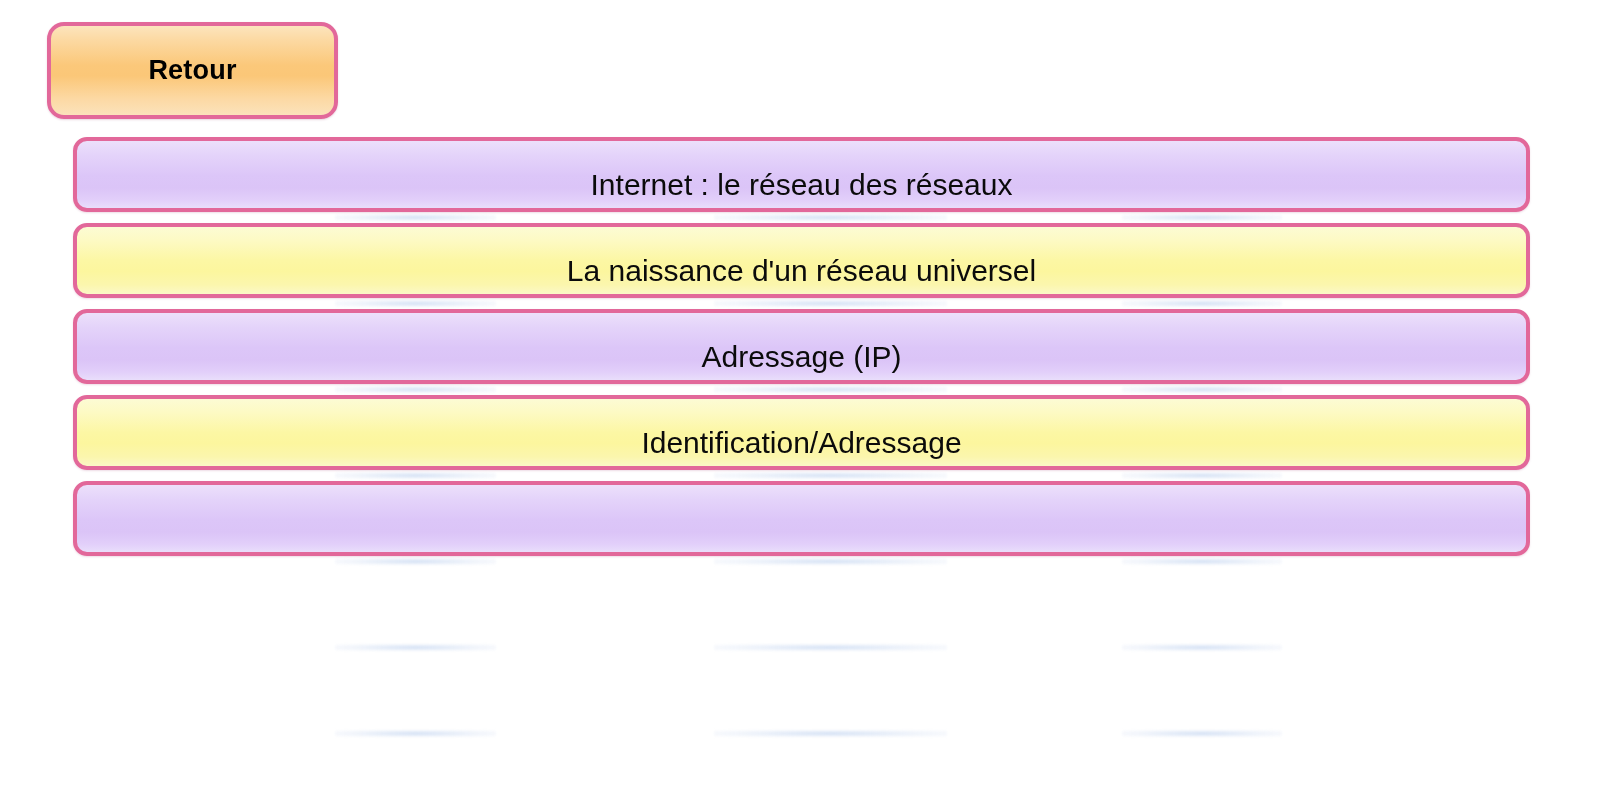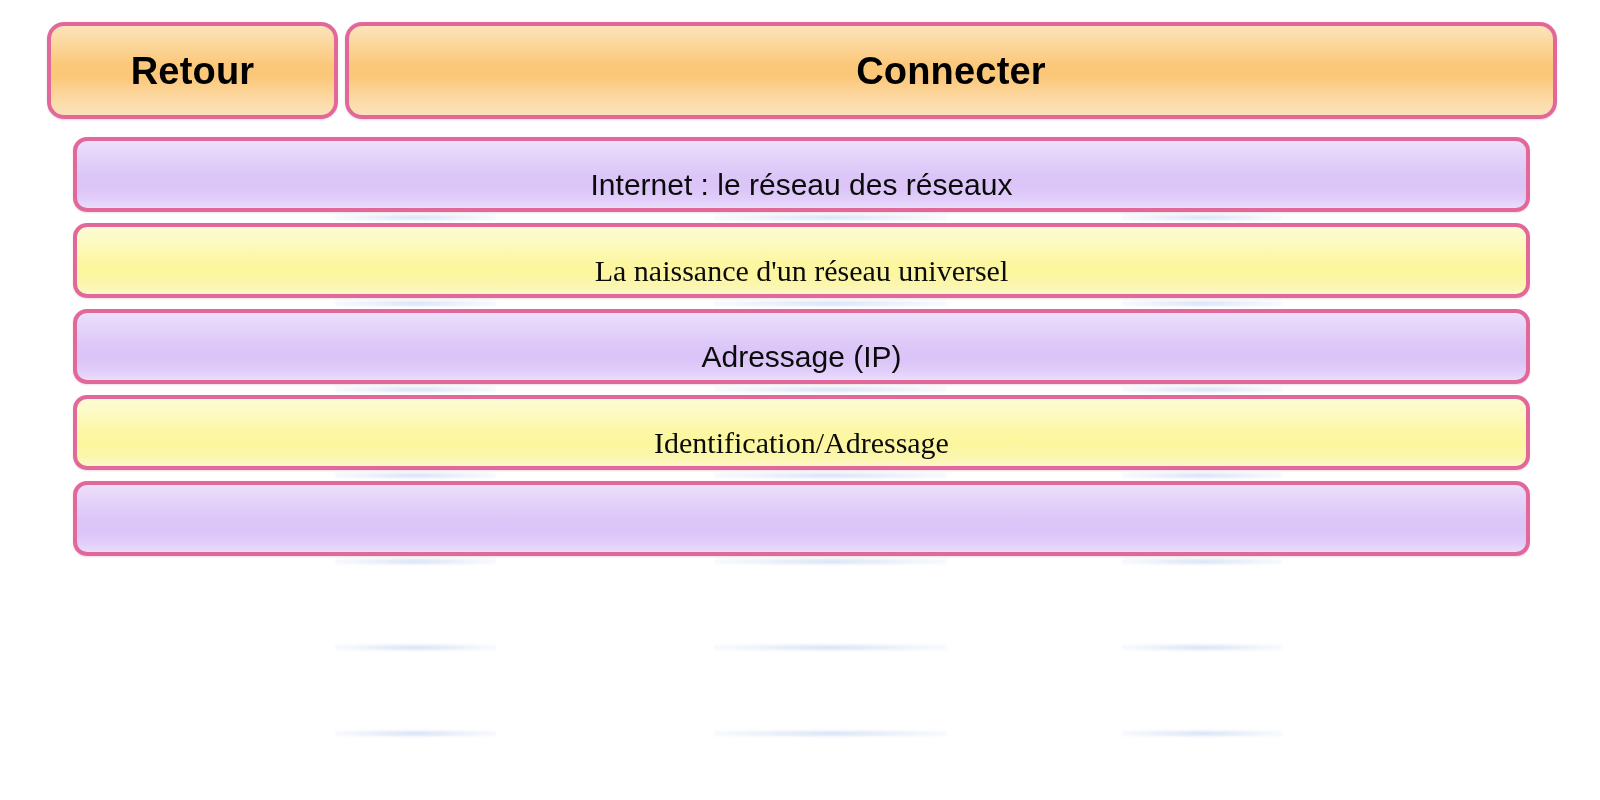--- a/index.html
+++ b/index.html
@@ -44,21 +44,21 @@
         #fbc87a 44%,
         #fbc778 56%,
         #fcd9a4 82%,
         #fbe2bb 100%);
     display: flex;
     align-items: center;
     justify-content: center;
     box-sizing: border-box;
     color: #000000;
     font-weight: bold;
-    font-size: 38px;
+    font-size: 27px;
     letter-spacing: 0.2px;
     line-height: 1;
     box-shadow: 0 1px 2px rgba(180,120,150,0.30);
   }
 
   .navbtn.back   { width: 291px; flex: none; }
   .navbtn.title  { flex: 1 1 auto; }
 
   
   .list {
@@ -95,21 +95,20 @@
   }
 
   .list-row.yellow {
     background: linear-gradient(to bottom,
         #fcfbd4 0%,
         #fdfac4 20%,
         #fcf7a4 50%,
         #fcf69e 66%,
         #fbf6ad 86%,
         #fbf8c6 100%);
-    font-family: Liberation Serif, serif;
   }
 
   .row-label {
     display: block;
     text-align: center;
     white-space: nowrap;
     padding: 0 10px;
     margin-top: 20px;
   }
 
@@ -126,23 +125,20 @@
   }
 </style>
 </head>
 <body>
 
 <div id="app">
 
   <div class="toolbar">
     <div class="navbtn back">
       <span>Retour</span>
-    </div>
-    <div class="navbtn title">
-      <span>Connecter</span>
     </div>
   </div>
 
   <div class="list" id="list-container">
       <div class="list-row purple">
         <span class="row-label">Internet : le réseau des réseaux</span>
       </div>
       <div class="gap-artifact" style="left: 18%; width: 11%; top: 77px;"></div>
       <div class="gap-artifact" style="left: 44%; width: 16%; top: 77px;"></div>
       <div class="gap-artifact" style="left: 72%; width: 11%; top: 77px;"></div>

